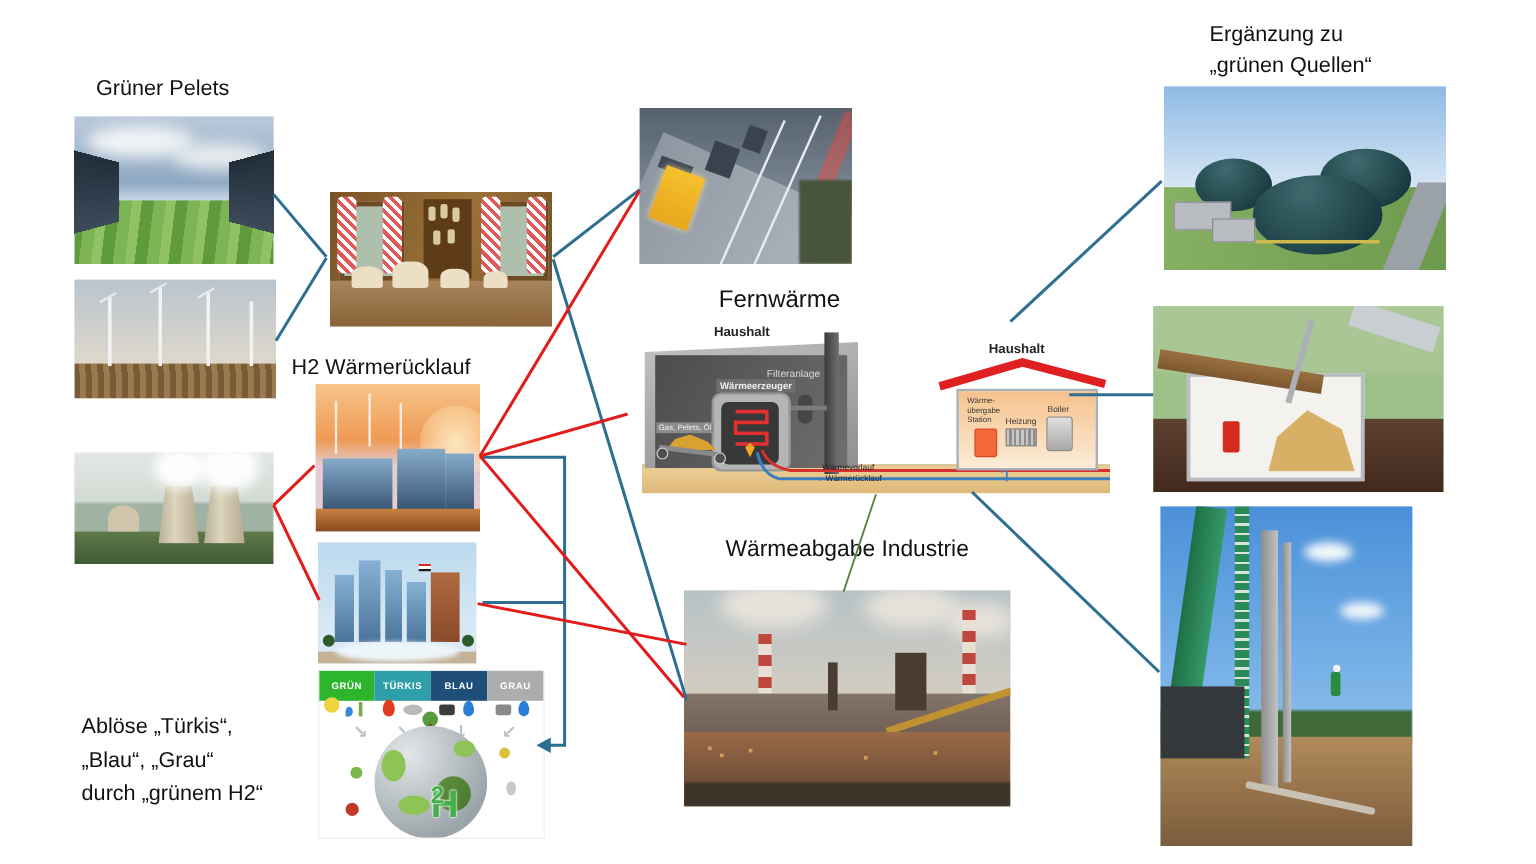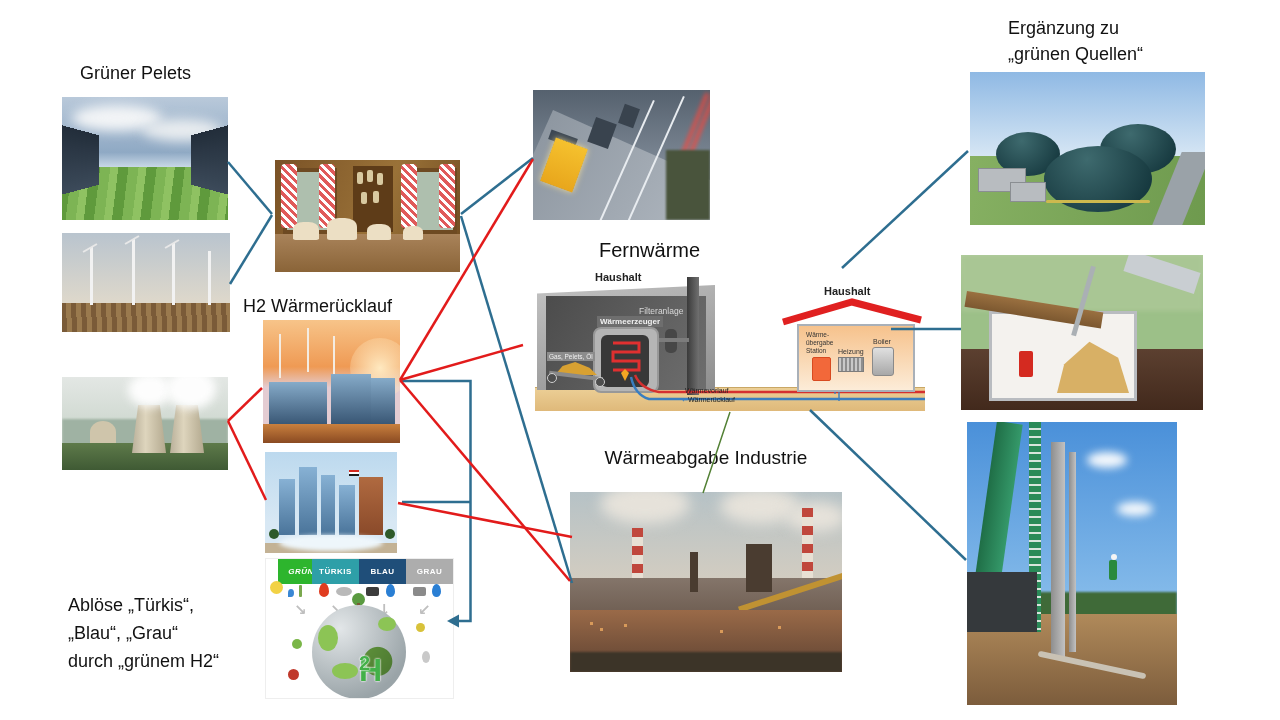--- a/index.html
+++ b/index.html
@@ -238,21 +238,21 @@
     <div class="tw" style="left:74px;width:16px;height:50px;"></div>
     <div class="tw br" style="left:94px;width:24px;height:58px;"></div>
     <div style="left:84px;top:18px;width:10px;height:6px;background:linear-gradient(#d42a20 33%,#fff 33% 66%,#1a1a1a 66%);"></div>
     <div class="palm" style="left:4px;"></div>
     <div class="palm" style="left:120px;"></div>
     <div class="plaza"></div>
     <div class="fount"></div>
   </div>
 
   <div class="ph info" style="left:265px;top:558px;width:187px;height:139px;">
-    <div class="band" style="left:12px;width:46px;background:#2DB52D;font-style:italic;">GRÜN</div>
+    <div class="band" style="left:0px;width:46px;background:#2DB52D;">GRÜN</div>
     <div class="band" style="left:46px;width:47px;background:#2E9FA8;">TÜRKIS</div>
     <div class="band" style="left:93px;width:47px;background:#1F4E79;">BLAU</div>
     <div class="band" style="left:140px;width:47px;background:#ADADAD;">GRAU</div>
     <div class="ic" style="left:4px;top:22px;width:13px;height:13px;background:#f2d245;"></div>
     <div class="ic" style="left:22px;top:30px;width:6px;height:8px;background:#3a87d4;border-radius:50% 50% 50% 0;"></div>
     <div class="ic" style="left:33px;top:26px;width:3px;height:12px;background:#7aa84e;border-radius:1px;"></div>
     <div class="ic" style="left:53px;top:24px;width:10px;height:14px;background:#e03c20;border-radius:50% 50% 50% 50%/60% 60% 40% 40%;"></div>
     <div class="ic" style="left:70px;top:28px;width:16px;height:9px;background:#b9b9b9;"></div>
     <div class="ic" style="left:100px;top:28px;width:13px;height:9px;background:#3c3c3c;border-radius:2px;"></div>
     <div class="ic" style="left:120px;top:25px;width:9px;height:13px;background:#2a7fd4;border-radius:50% 50% 50% 50%/60% 60% 40% 40%;"></div>

